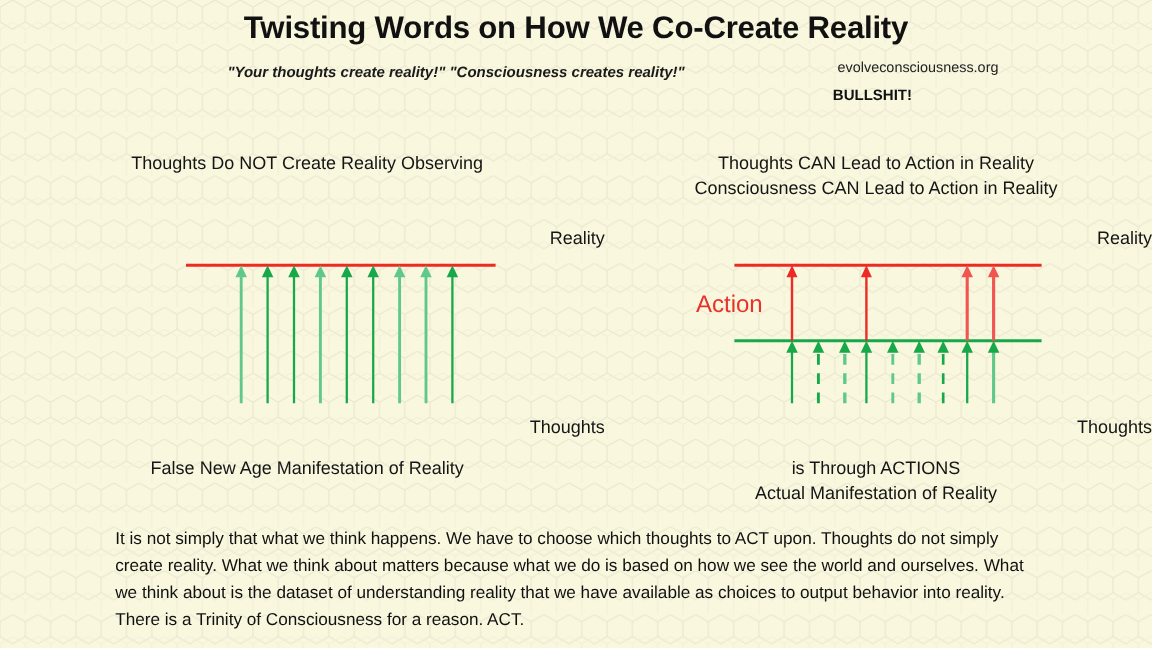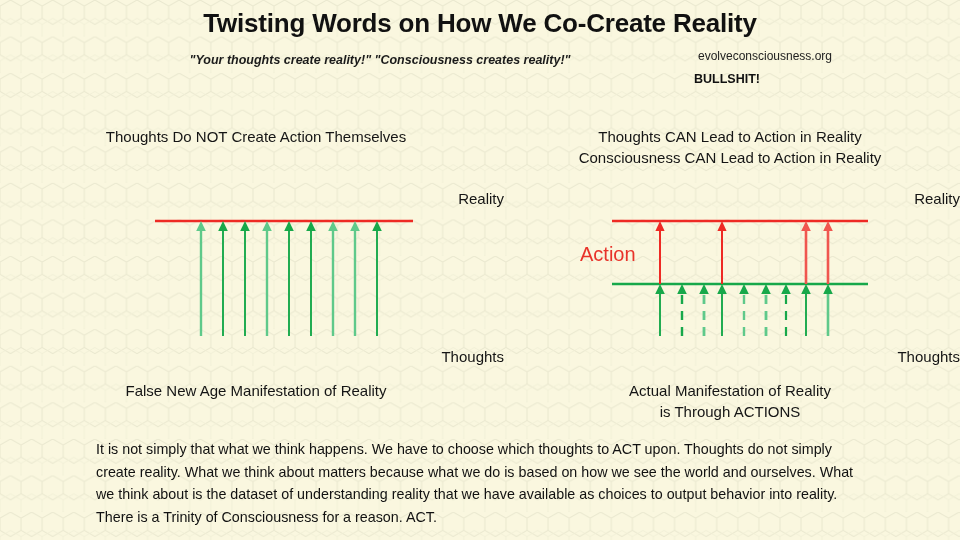--- a/index.html
+++ b/index.html
@@ -145,21 +145,21 @@
   </svg>
 
   <div id="title">Twisting Words on How We Co-Create Reality</div>
   <div id="subtitle">"Your thoughts create reality!" "Consciousness creates reality!"</div>
   <div id="bullshit">BULLSHIT!</div>
   <div id="site">evolveconsciousness.org</div>
 
   <div class="panel" id="panel-left">
 
     <div class="panel-heading">
-      <div>Thoughts Do NOT Create Action Themselves</div>
+      <div>Thoughts Do NOT Create Reality Observing</div>
     </div>
 
     <div class="caption" id="left-reality-label">Reality</div>
 
     <svg class="diagram" width="496" height="140" viewBox="0 0 496 140" aria-hidden="true">
 
       <line x1="147" y1="9" x2="405" y2="9" stroke="#ee2a24" stroke-width="2.6"></line>
 
       <g>
         <g>
@@ -278,20 +278,20 @@
         <g>
           <line x1="328" y1="124" x2="328" y2="79" stroke="#5fc98a" stroke-width="2.6"></line>
           <path d="M328 72 L323.2 82 L332.8 82 Z" fill="#17a84a"></path>
         </g>
       </g>
     </svg>
 
     <div class="caption" id="right-thoughts-label">Thoughts</div>
 
     <div id="right-footer">
+      <div>is Through ACTIONS</div>
       <div>Actual Manifestation of Reality</div>
-      <div>is Through ACTIONS</div>
     </div>
   </div>
 
   <div id="body-text">It is not simply that what we think happens. We have to choose which thoughts to ACT upon. Thoughts do not simply create reality. What we think about matters because what we do is based on how we see the world and ourselves. What we think about is the dataset of understanding reality that we have available as choices to output behavior into reality. There is a Trinity of Consciousness for a reason. ACT.</div>
 
 </div>
 
 </body></html>

